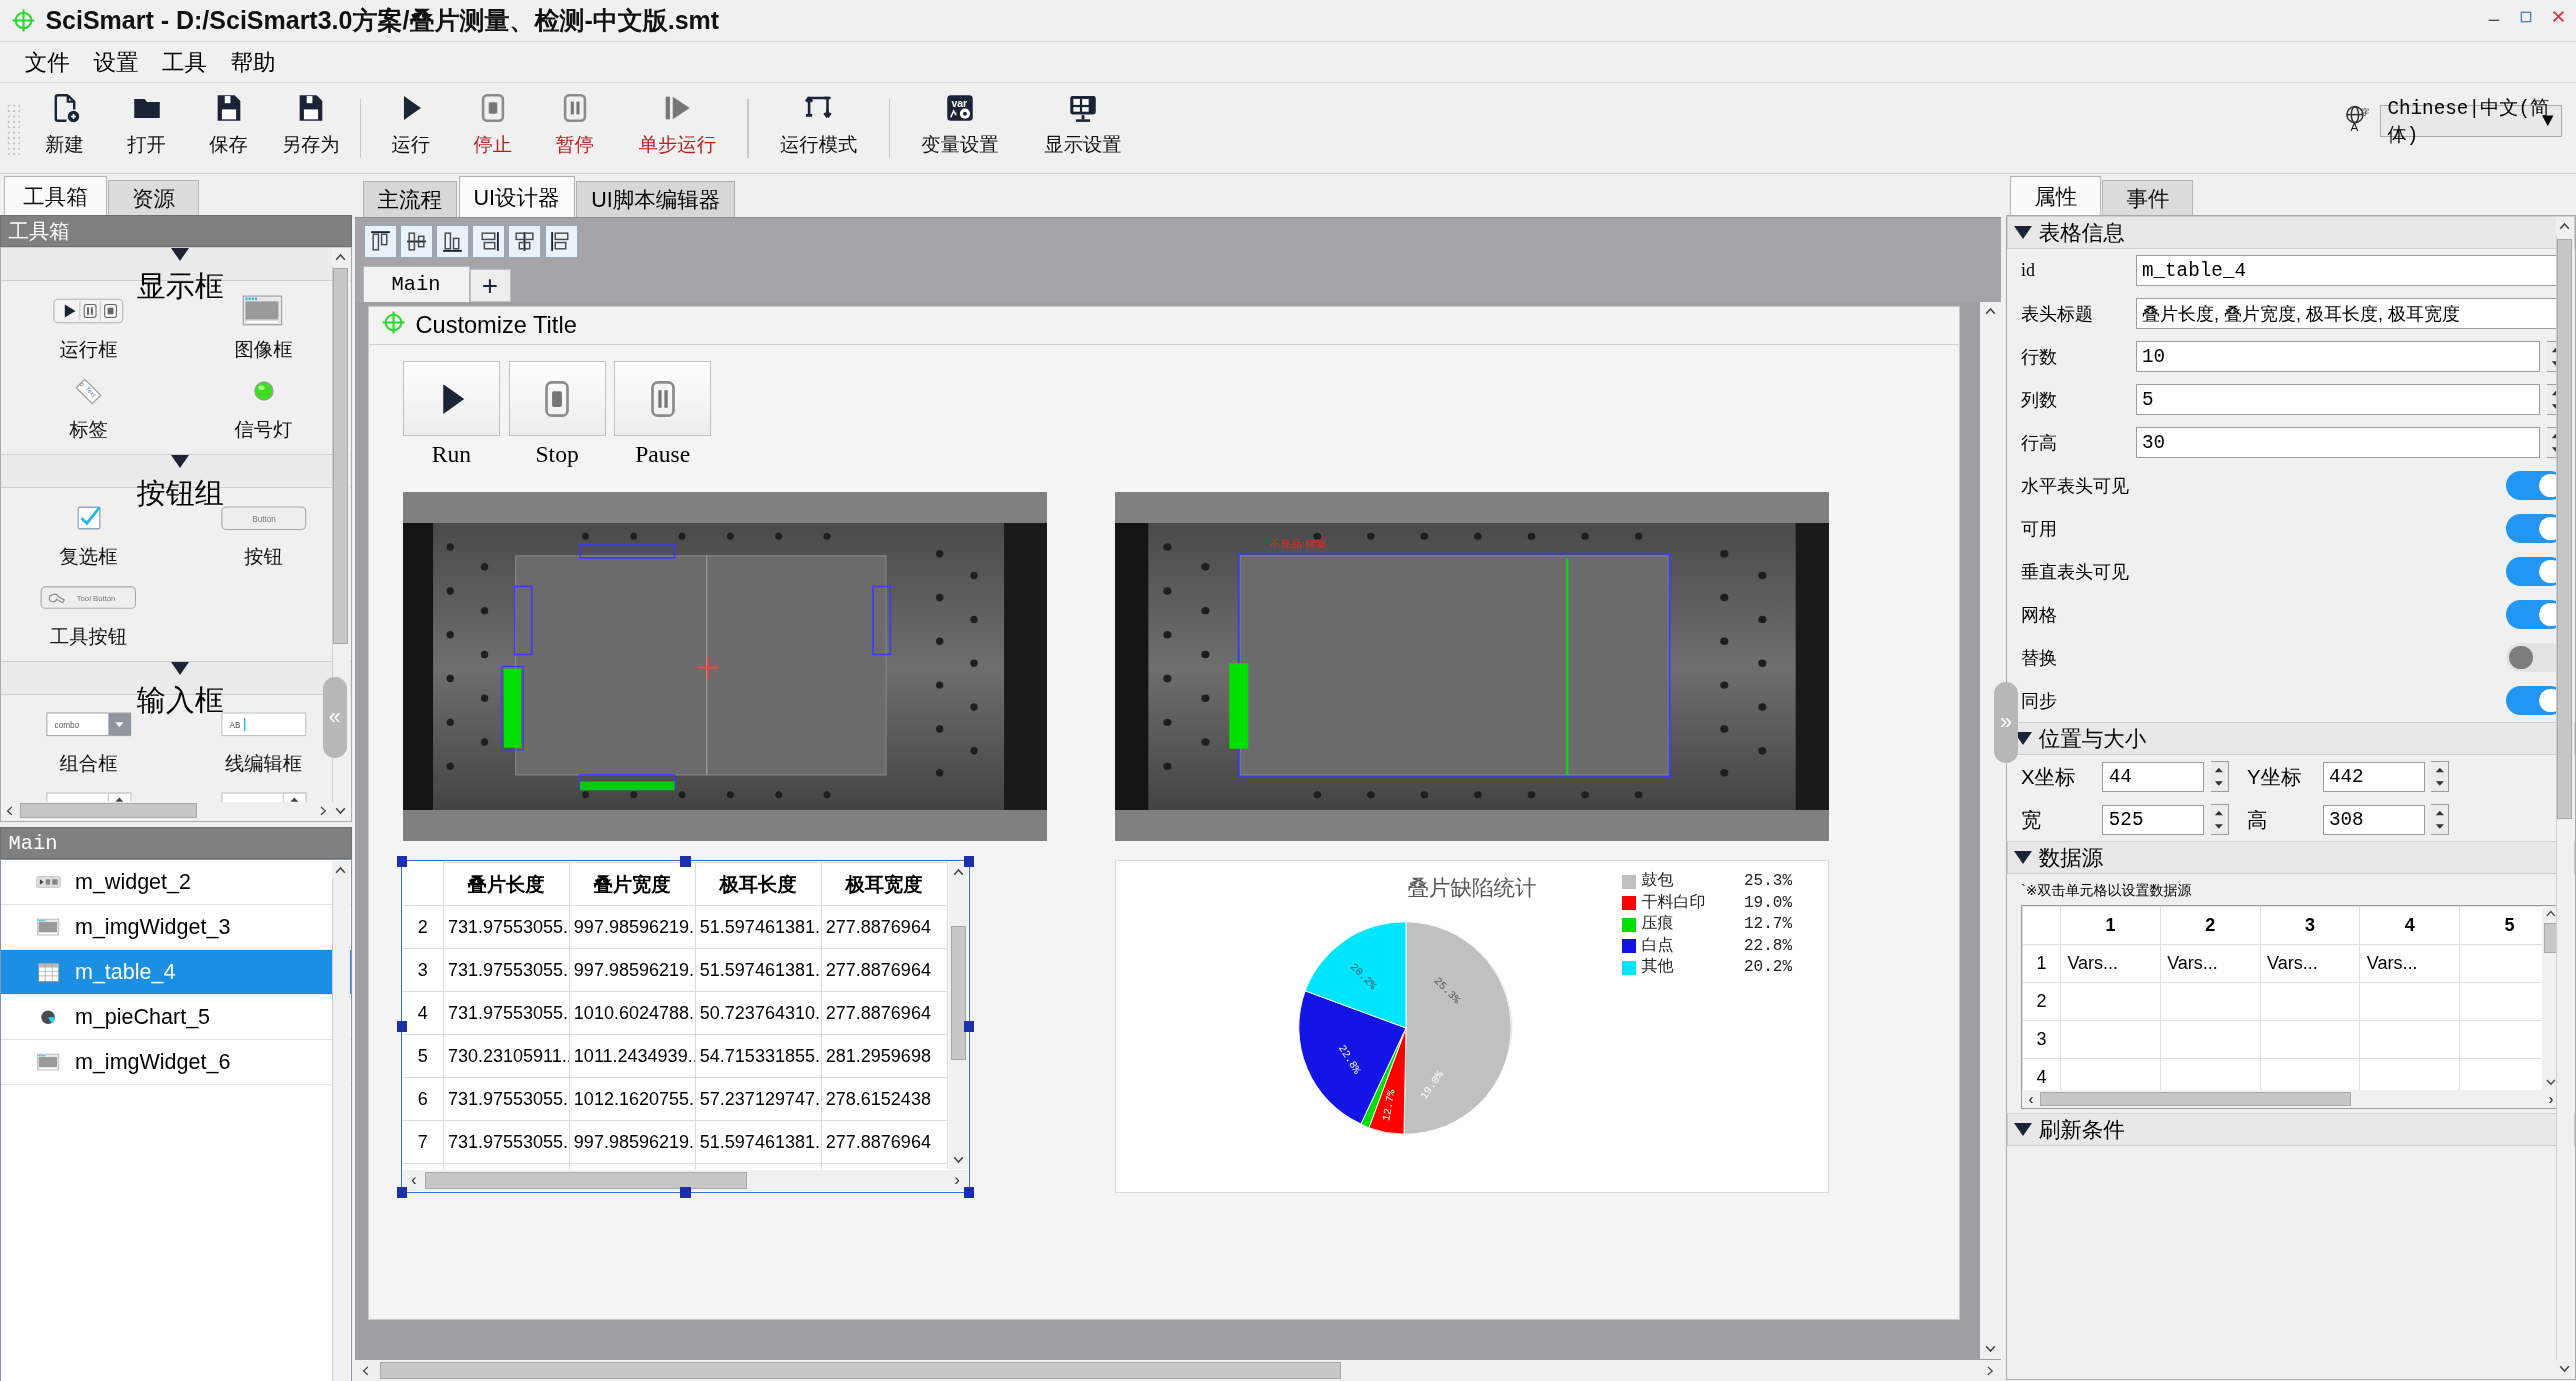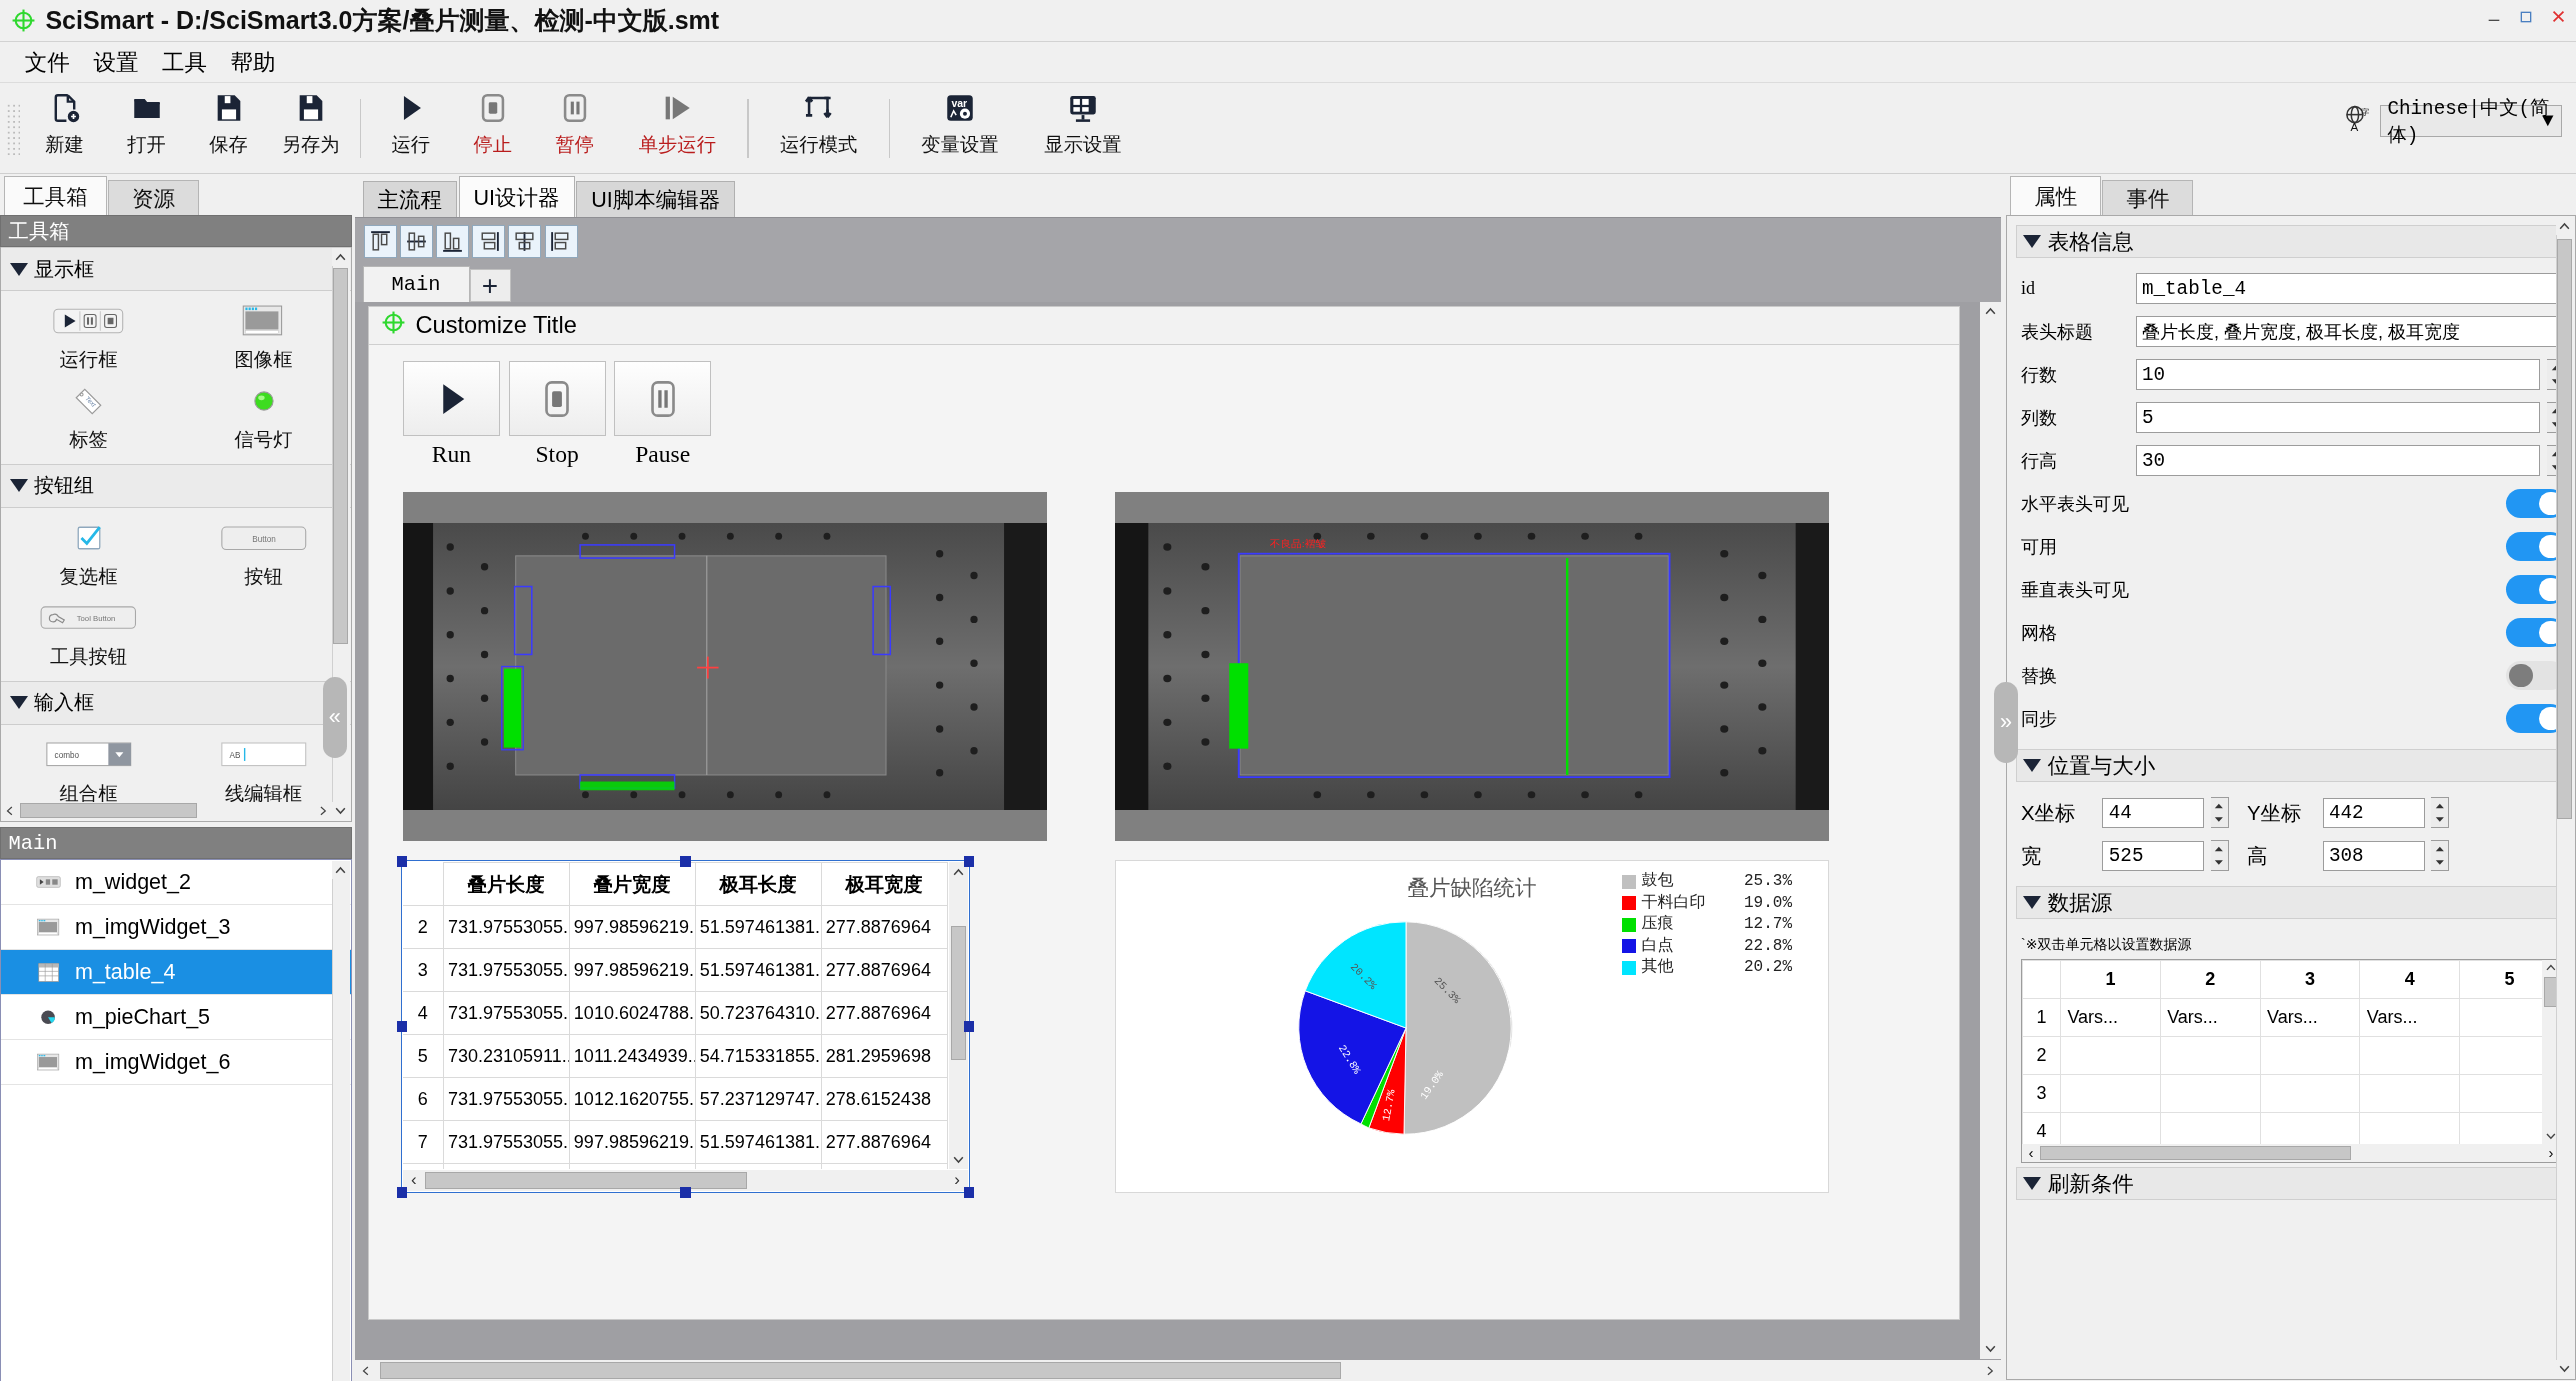--- a/index.html
+++ b/index.html
@@ -67,22 +67,22 @@
   }
   .tab.active { background:#fafafa; height:39px; border-bottom:none; }
   .panel-hdr {
     height:32px; background:#808080; color:#fff; display:flex; align-items:center;
     padding-left:7.5px; font-size:20.4px; font-family:"Liberation Mono","DejaVu Sans Mono",monospace;
     border:0.5px solid #707070;
   }
   .toolbox-body { position:relative; height:575px; border:1.1px solid #aaa; border-top:none;
     background:#f0f0f0; overflow:hidden; }
   .group-hdr {
-    height:44px; background:#ebebeb; border-top:0.5px solid #cdcdcd; border-bottom:0.5px solid #cdcdcd;
-    display:flex; align-items:center; padding-left:8.6px; font-size:20px; gap:6.4px;
+    height:34px; background:#ebebeb; border-top:0.5px solid #cdcdcd; border-bottom:0.5px solid #cdcdcd;
+    display:flex; align-items:center; padding-left:8.6px; font-size:29px; gap:6.4px;flex-direction:column;
   }
   .tri-down { width:0;height:0;border-left:9.7px solid transparent;border-right:9.7px solid transparent;border-top:13px solid #1b2436; }
   .grid2 { display:grid; grid-template-columns:1fr 1fr; padding:5.4px 0 7.5px 0; }
   .tile { display:flex; flex-direction:column; align-items:center; justify-content:flex-start; padding:5.4px 0 3.2px 0; gap:5.4px; }
   .tile-ico { height:39px; display:flex; align-items:center; justify-content:center; }
   .tile-lbl { font-size:19.3px; color:#111; }
   .vscroll-rail { position:absolute; right:1.1px; top:1.1px; width:18px; bottom:1.1px; background:#f0f0f0; border-left:0.5px solid #d0d0d0; }
   .vscroll-thumb { position:absolute; right:1.6px; width:15px; background:#c7c7c7; border:0.5px solid #a8a8a8; }
   .arrow-btn { position:absolute; right:1.1px; width:17px; height:18px; display:flex;align-items:center;justify-content:center; background:#f0f0f0;}
   .hscroll {
@@ -148,21 +148,21 @@
   .leg-name { width:81px; font-family:"Liberation Mono","DejaVu Sans Mono",monospace; }
   .leg-val { width:64px; text-align:right; font-family:"Liberation Mono","DejaVu Sans Mono",monospace;}
 
   .center-hscroll { position:absolute; left:0; right:0; bottom:0; height:22.5px; background:#f0f0f0;
     display:flex; align-items:center; }
 
   
   .rightpanel { position:absolute; left:2006px; top:175px; width:570px; height:1207px; background:#f0f0f0; }
   .prop-body { position:relative; border:1.1px solid #a9a9a9; height:1165px; background:#f0f0f0; overflow:hidden; }
   .sec-hdr { height:33px; background:#e8e8e8; border:0.5px solid #cfcfcf; display:flex; align-items:center;
-    gap:6.4px; padding-left:6.4px; font-size:21.5px; margin:9px; }
+    gap:6.4px; padding-left:6.4px; font-size:21.5px; margin:0; }
   .prow { display:flex; align-items:center; height:43px; padding:0 9.7px 0 14px; gap:7.5px; }
   .plabel { font-size:18px; white-space:nowrap;font-family:Liberation Serif, serif; }
   .pfield { flex:1; height:31px; border:1.1px solid #9c9c9c; background:#fff; display:flex; align-items:center;
     padding-left:5.4px; font-size:18px; overflow:hidden; white-space:nowrap; }
   .pfield.mono { font-family:"Liberation Mono","DejaVu Sans Mono",monospace; font-size:19.3px;}
   .spin { width:18px; height:31px; border:1.1px solid #9c9c9c; border-left:none; background:#ececec;
     display:flex; flex-direction:column; }
   .spin div { flex:1; display:flex; align-items:center; justify-content:center; }
   .toggle { width:59px; height:29px; border-radius:15px; position:relative; }
   .toggle .knob { position:absolute; top:2.7px; width:23.6px; height:23.6px; border-radius:50%; background:#fff; }

